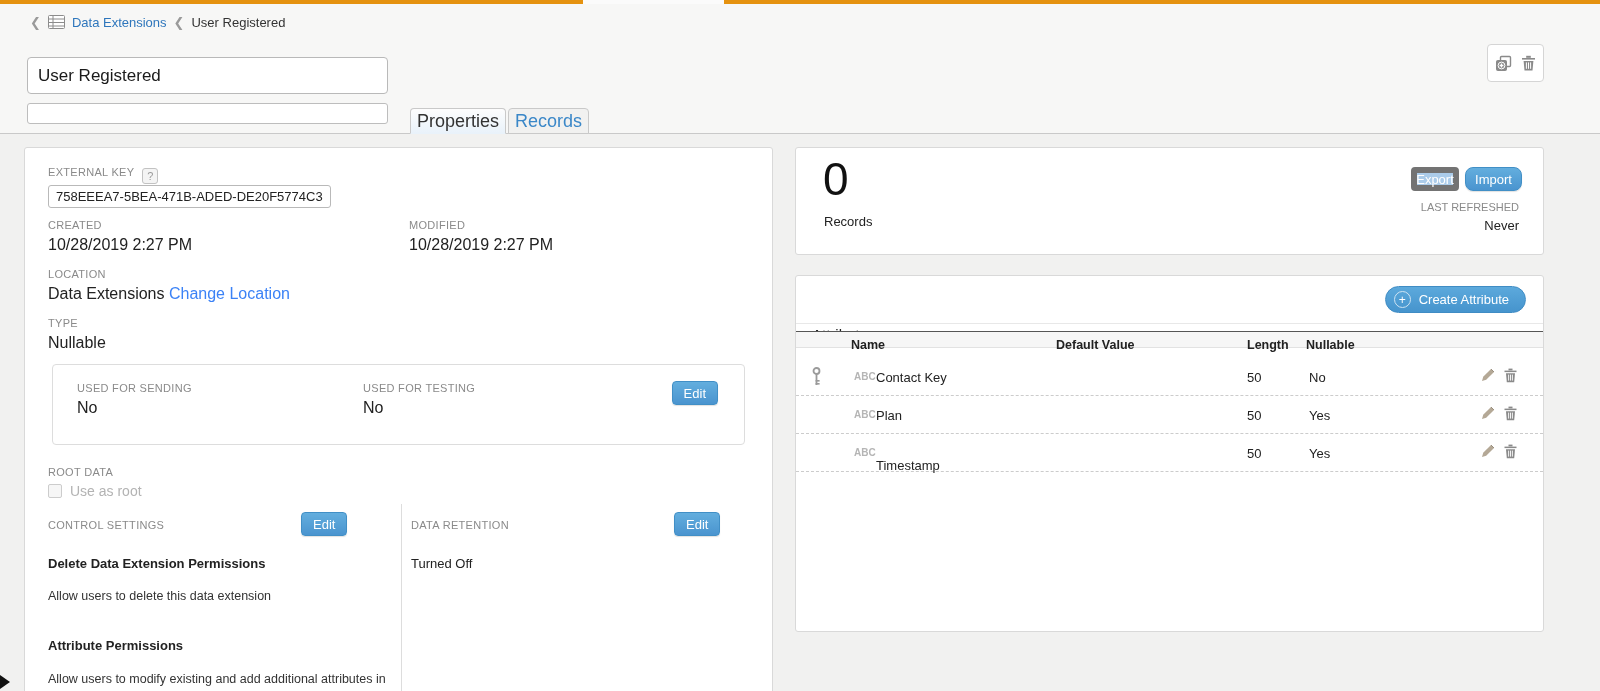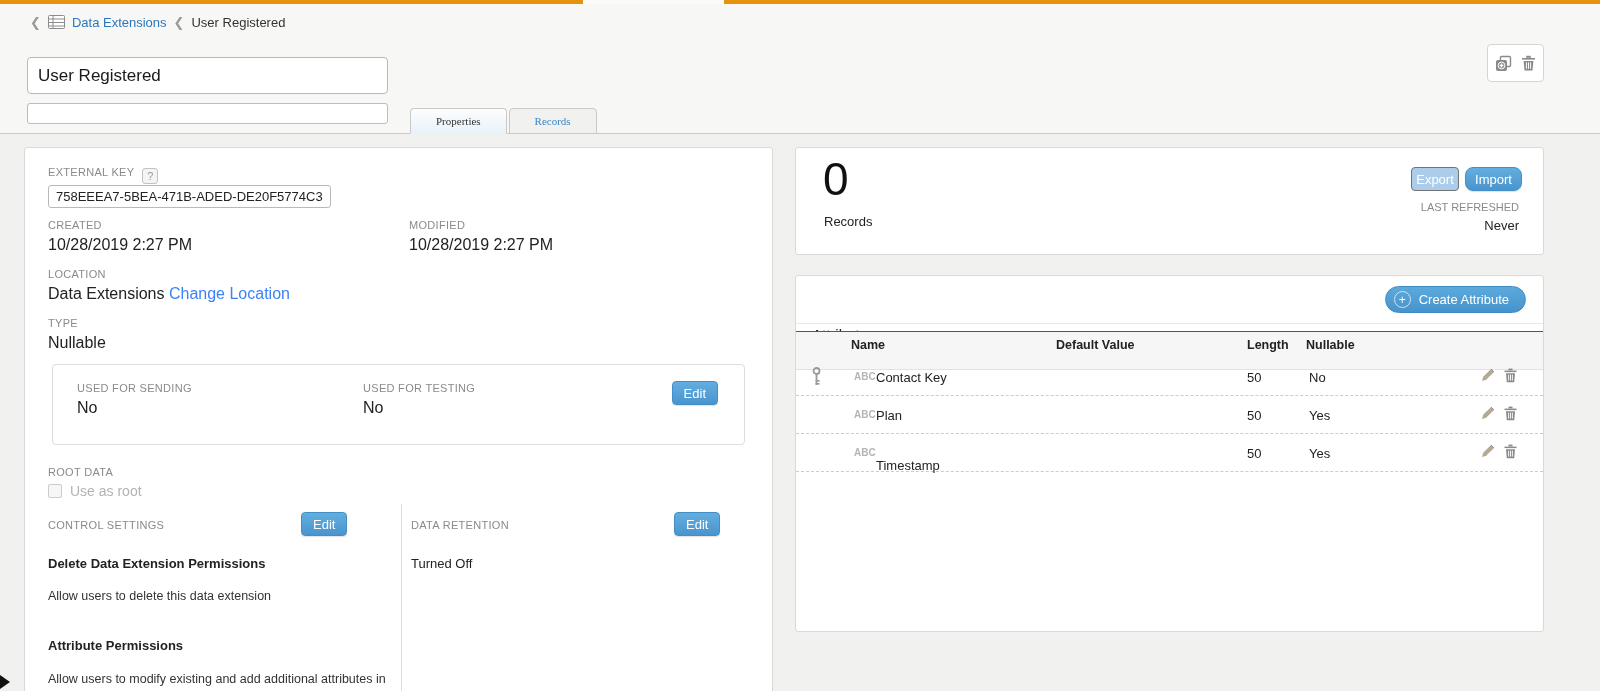--- a/index.html
+++ b/index.html
@@ -26,23 +26,23 @@
     font-family:"Liberation Sans","DejaVu Sans",sans-serif;
   }
   .desc-input {
     position:absolute; left:27px; top:99px; width:361px; height:21px;
     border:1px solid #bdbdbd; border-radius:3px; background:#fff;
     font-size:12px; padding:0 8px;
     font-family:"Liberation Sans","DejaVu Sans",sans-serif;
   }
   .tabs { position:absolute; left:410px; bottom:-1px; display:flex; gap:2px; }
   .tab {
-    height:26px; padding:0 25px; display:flex; align-items:center;
+    height:26px; padding:0 6px; display:flex; align-items:center;
     border:1px solid #c9c9c9; border-radius:4px 4px 0 0;
-    font-size:11px; cursor:pointer; background:#f1f1f0; color:#3a87c8;font-family:Liberation Serif, serif;
+    font-size:18px; cursor:pointer; background:#f1f1f0; color:#3a87c8;
   }
   .tab.active { background:linear-gradient(#fdfdfd,#e9f2fa); color:#333; border-bottom-color:#e9f2fa; }
   .actions-card {
     position:absolute; left:1487px; top:44px; width:57px; height:38px;
     background:#fff; border:1px solid #d5d5d5; border-radius:4px;
     display:flex; align-items:center; justify-content:center; gap:9px;
   }
   .icon-btn { cursor:pointer; display:flex; }
   
   .card { position:absolute; background:#fff; border:1px solid #d9d9d9; border-radius:3px; }
@@ -73,37 +73,37 @@
     font-family:"Liberation Sans","DejaVu Sans",sans-serif;
   }
   .sending-box { position:absolute; left:27px; top:216px; width:693px; height:81px; border:1px solid #ddd; border-radius:4px; }
   .checkbox { position:absolute; left:23px; top:336px; width:14px; height:14px; border:1px solid #ccc; border-radius:2px; background:#f6f6f6; }
   .checkbox-lbl { position:absolute; left:45px; top:335px; font-size:14px; color:#b3b3b3; }
   .vdivider { position:absolute; left:376px; top:356px; height:206px; border-left:1px solid #ddd; }
   .perm-title { position:absolute; font-size:13px; font-weight:bold; color:#222; }
   .perm-desc { position:absolute; font-size:12.5px; color:#333; }
   
   .big-count { position:absolute; left:27px; top:6px; font-size:46px; color:#111; line-height:1.1; }
-  .btn-export { position:absolute; left:615px; top:19px; width:48px; justify-content:center; background:#abccea; border:1px solid #737373; box-shadow:none; }
+  .btn-export { position:absolute; left:615px; top:19px; width:48px; justify-content:center; background:#abccea; border:6px solid #737373; box-shadow:none; }
   .btn-import { position:absolute; left:669px; top:19px; width:57px; justify-content:center;border-radius:8px; }
   .lastref-lbl { position:absolute; right:24px; top:53px; font-size:11px; color:#8a8a8a; }
   .lastref-val { position:absolute; right:24px; top:70px; font-size:13px; color:#222; }
   
   .attrs-title { position:absolute; left:16px; top:14px; font-size:15px; color:#222;margin-top:36px; }
   .create-btn {
     position:absolute; right:17px; top:10px; height:27px; border-radius:14px;
     background:linear-gradient(#5ca9dc,#4694cd); border:1px solid #3f8cc4;
     color:#fff; font-size:13px; display:flex; align-items:center; gap:8px; padding:0 16px 0 8px; cursor:pointer;
   }
   .plus-circle {
     width:17px; height:17px; border-radius:50%; border:1px solid #cfe4f3;
     display:flex; align-items:center; justify-content:center; font-size:12px; color:#fff;
   }
   .thead {
-    position:absolute; left:0; top:55px; width:747px; height:39px;
+    position:absolute; left:0; top:55px; width:747px; height:17px;
     background:#f6f6f6; border-top:1px solid #565656; border-bottom:1px solid #e2e2e2;
   }
   .th { position:absolute; top:6px; font-size:12.5px; font-weight:bold; color:#222; }
   .trow { position:absolute; left:0; width:747px; height:38px; border-bottom:1px dashed #ccc; }
   .cell { position:absolute; top:12px; font-size:13px; color:#222; }
   .abc-icon { position:absolute; left:58px; top:13px; font-size:10px; font-weight:bold; color:#b5b5b5; letter-spacing:0; }
   .keycell { position:absolute; left:16px; top:9px; }
   .row-icons { position:absolute; right:26px; top:10px; display:flex; gap:9px; }
   .divider-under-title { position:absolute; left:0; top:47px; width:747px; border-bottom:1px solid #e8e8e8; }
   

